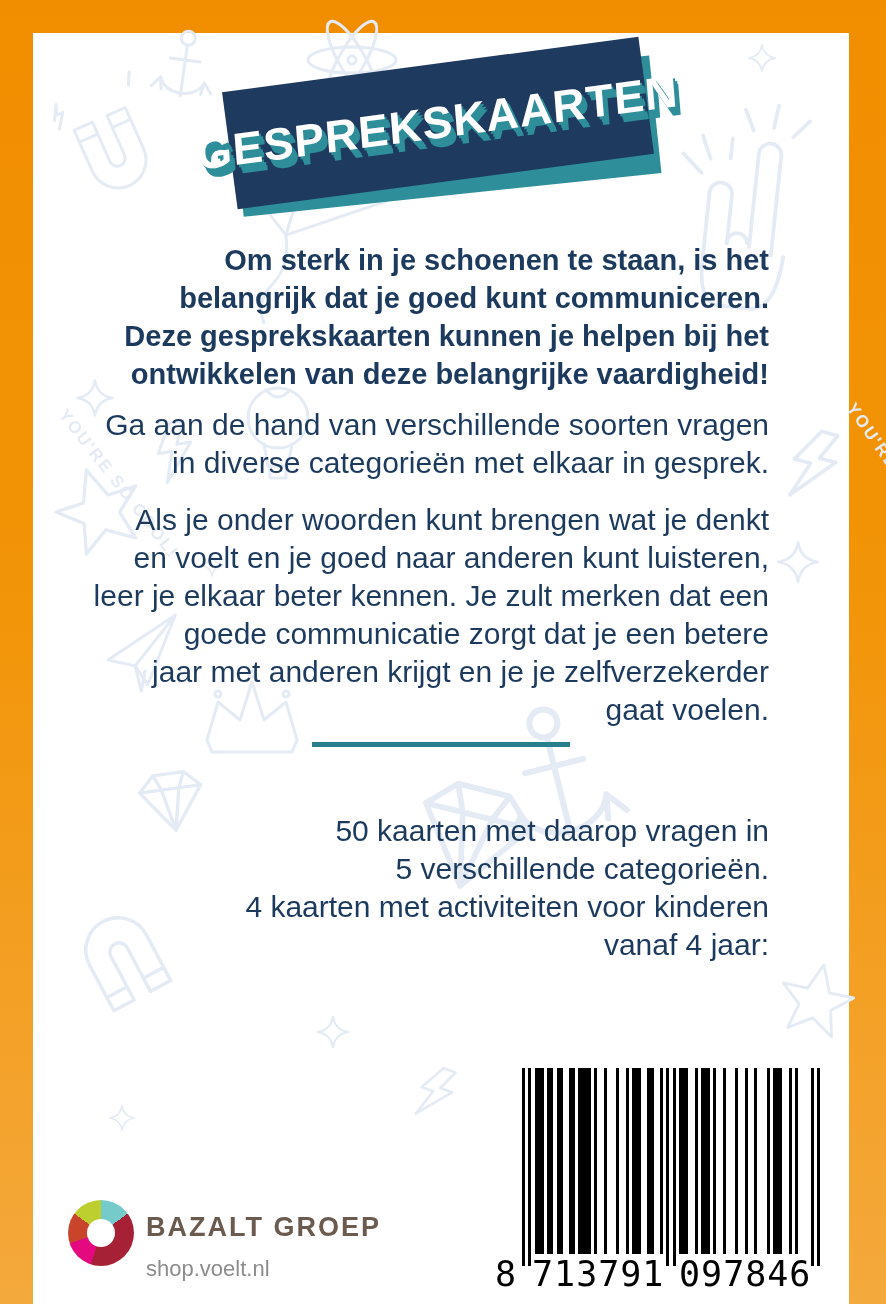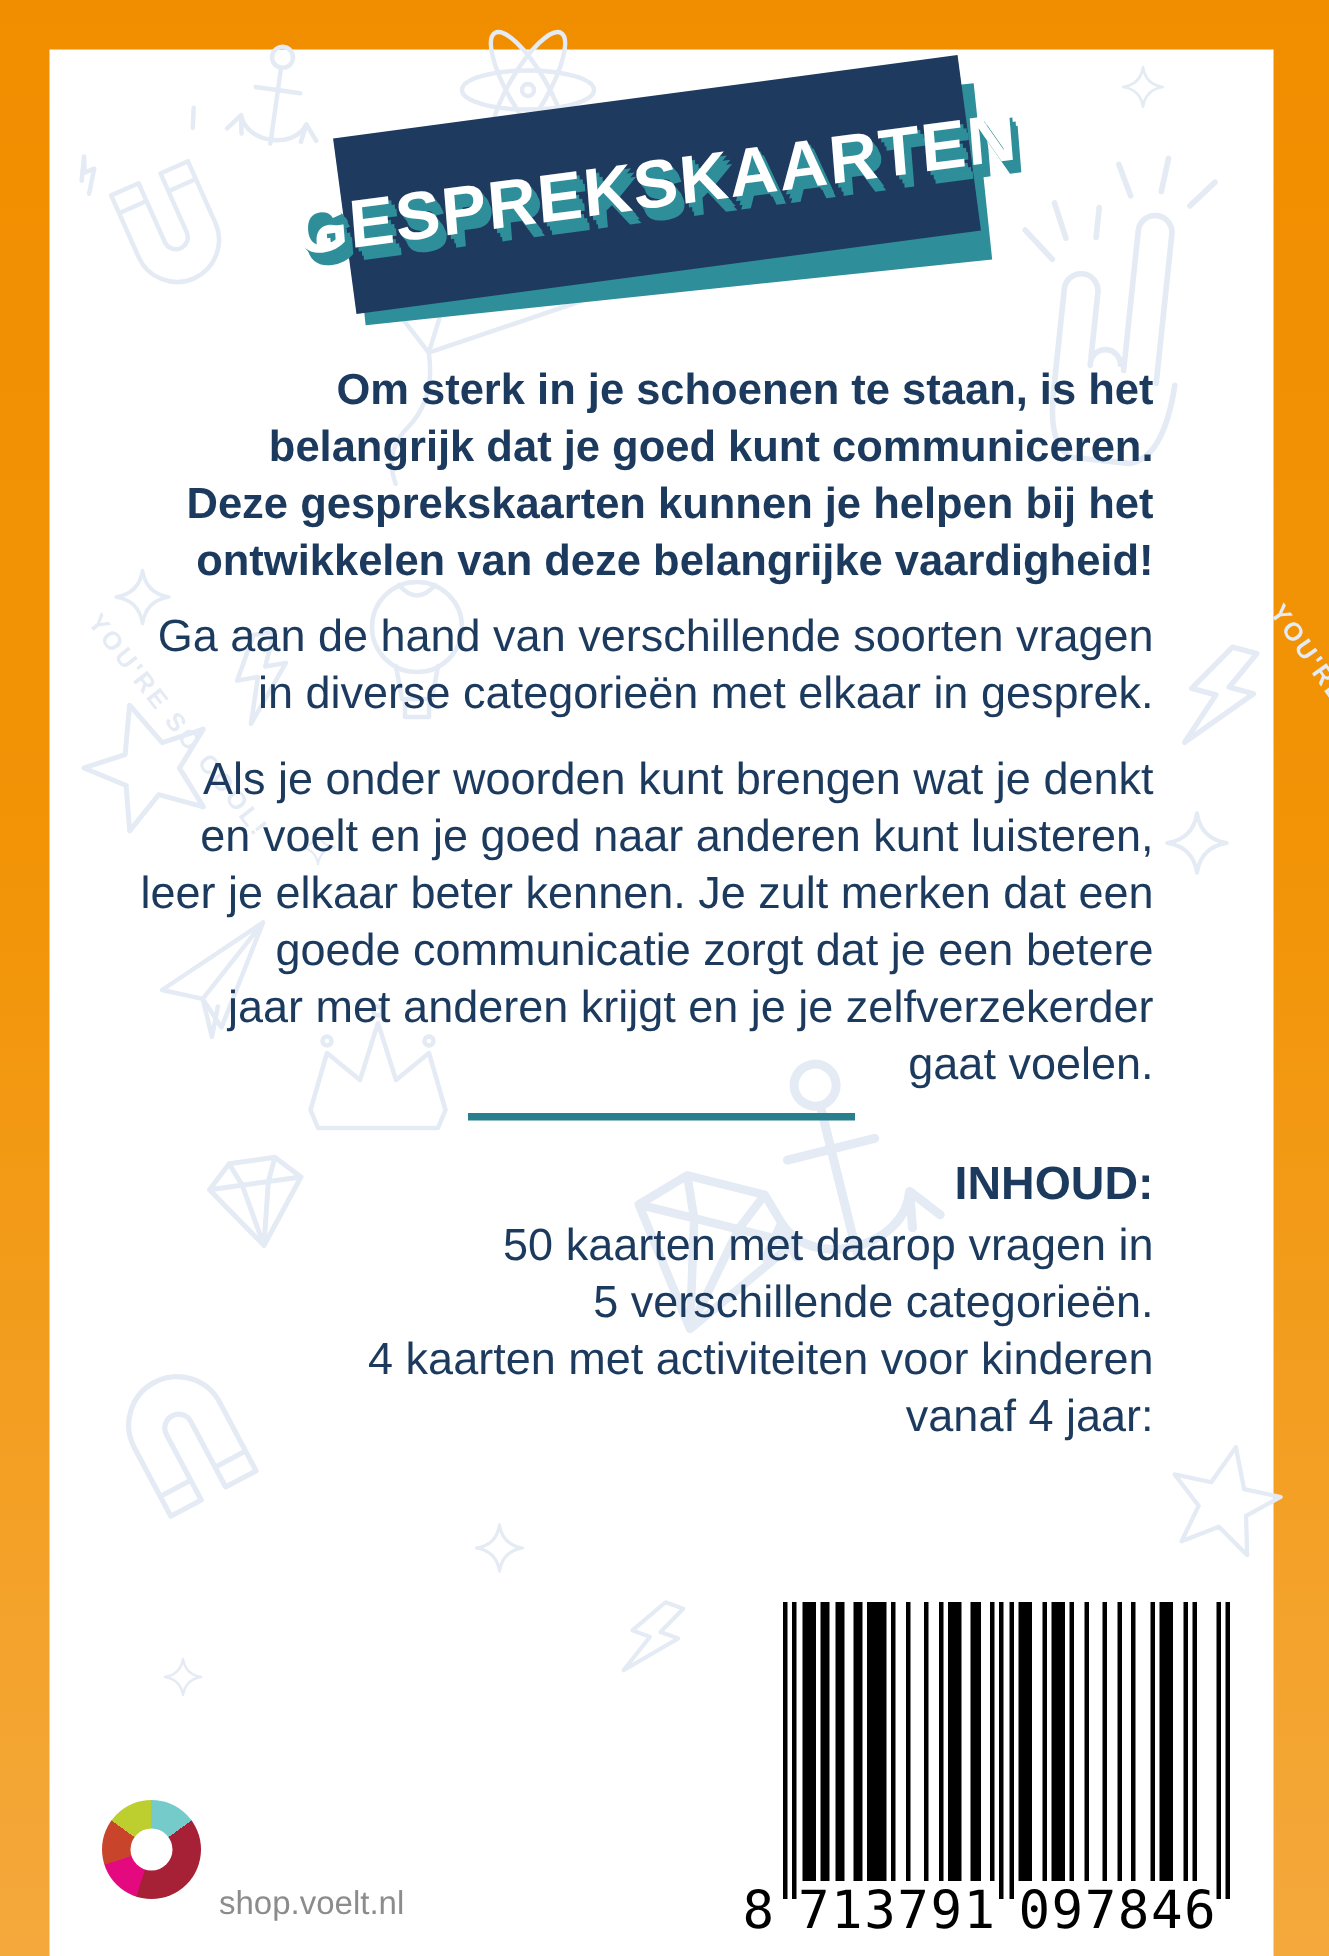--- a/index.html
+++ b/index.html
@@ -168,23 +168,20 @@
     <div class="ln">Als je onder woorden kunt brengen wat je denkt</div>
     <div class="ln">en voelt en je goed naar anderen kunt luisteren,</div>
     <div class="ln">leer je elkaar beter kennen. Je zult merken dat een</div>
     <div class="ln">goede communicatie zorgt dat je een betere</div>
     <div class="ln">jaar met anderen krijgt en je je zelfverzekerder</div>
     <div class="ln">gaat voelen.</div>
   </div>
 
   <div class="divider"></div>
 
-  <div class="block inhoud-h">
-    <div class="ln">INHOUD:</div>
-  </div>
   <div class="block para inhoud">
     <div class="ln">50 kaarten met daarop vragen in</div>
     <div class="ln">5 verschillende categorieën.</div>
     <div class="ln">4 kaarten met activiteiten voor kinderen</div>
     <div class="ln">vanaf 4 jaar:</div>
   </div>
 
   <div class="barcode">
     <div class="bars">
         <div class="bar tall" style="left: 0px; width: 3.13684px;"></div>
@@ -217,14 +214,15 @@
         <div class="bar" style="left: 272.905px; width: 3.13684px;"></div>
         <div class="bar tall" style="left: 288.589px; width: 3.13684px;"></div>
         <div class="bar tall" style="left: 294.863px; width: 3.13684px;"></div>
       </div>
     <div class="bc-num bc-prefix">8</div>
     <div class="bc-num bc-g1">713791</div>
     <div class="bc-num bc-g2">097846</div>
   </div>
 
   <div class="logo-ring"></div>
+  <div class="brand">BAZALT GROEP</div>
   <div class="url">shop.voelt.nl</div>
 </div>
 
 </body></html>

